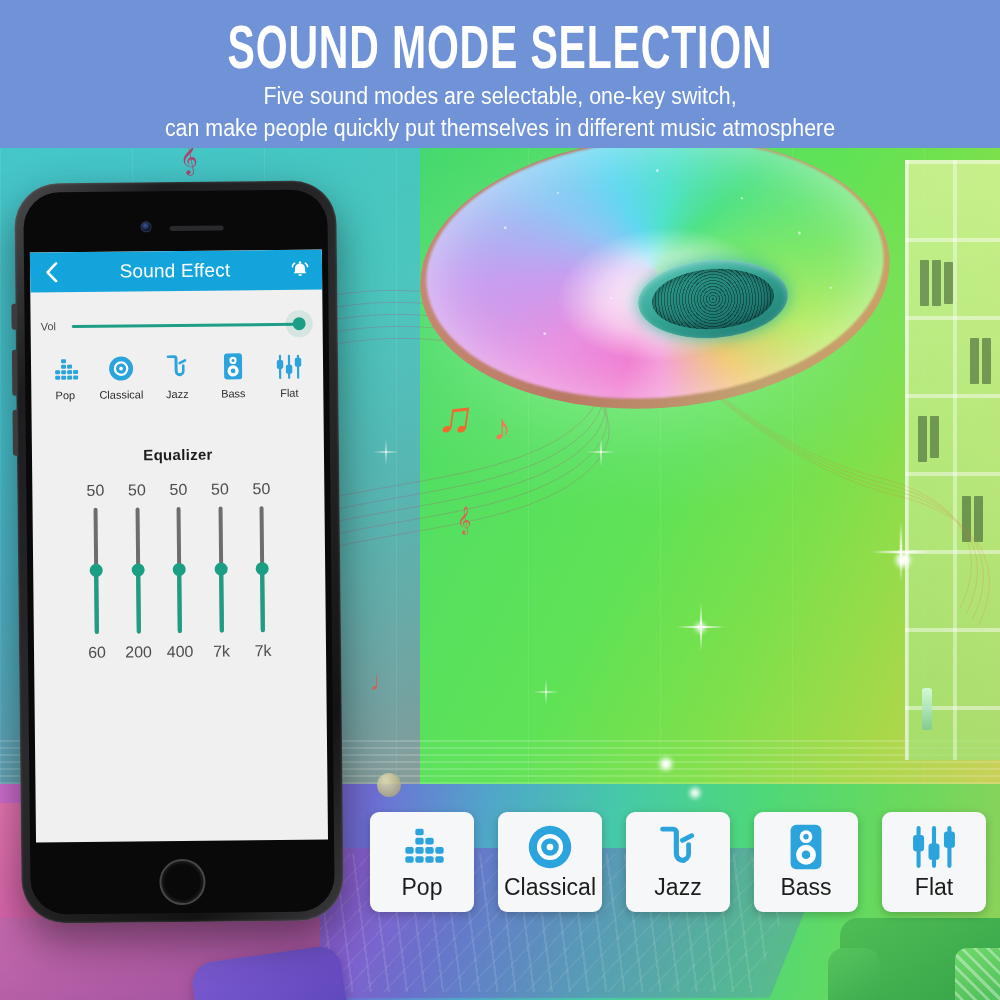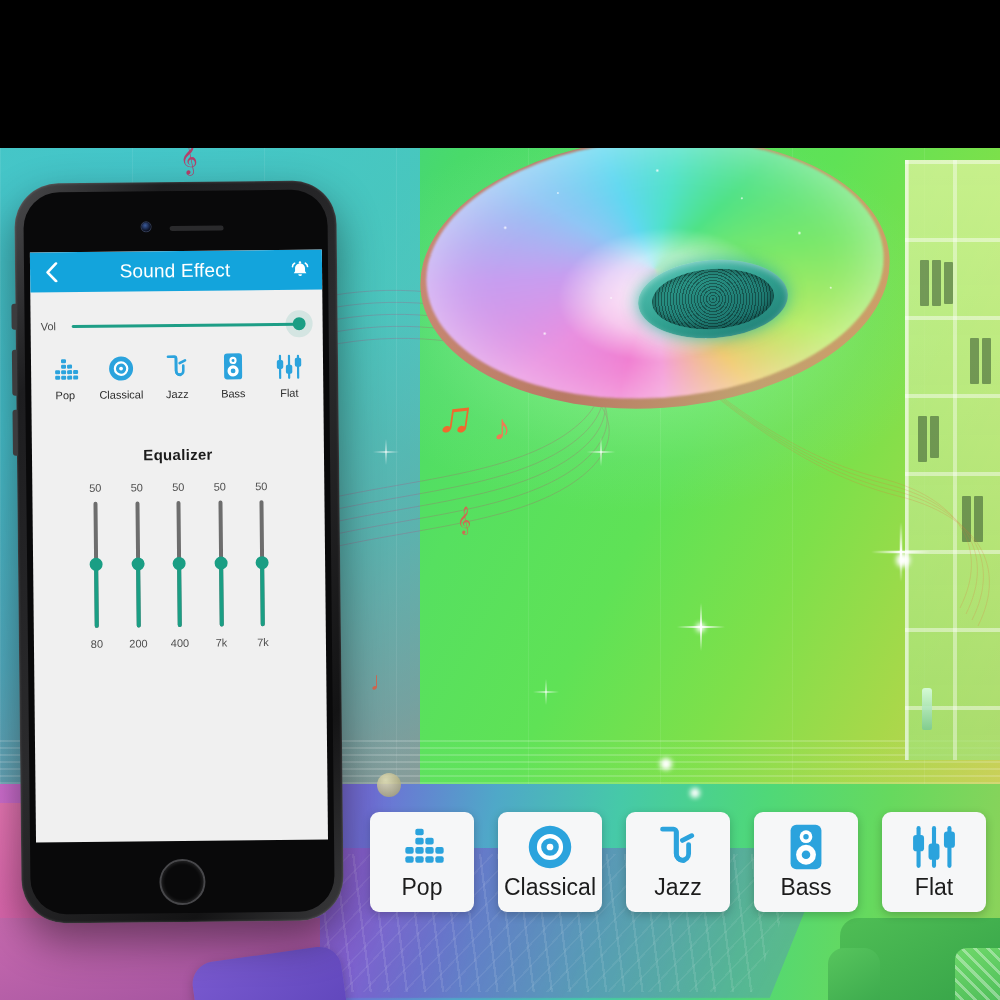--- a/index.html
+++ b/index.html
@@ -316,21 +316,21 @@
 
   .eq-title {
     text-align: center; font-size: 15px; font-weight: bold;
     color: #1b1b1b; margin-top: 46px; letter-spacing: 0.3px;
   }
   .eq-panel { padding: 0 48px; margin-top: 18px; }
   .eq-values, .eq-freqs {
     display: flex; justify-content: space-between;
   }
   .eq-values span, .eq-freqs span {
-    width: 30px; text-align: center; font-size: 11px; color: #4e4e4e;
+    width: 30px; text-align: center; font-size: 16px; color: #4e4e4e;
   }
   .eq-sliders {
     display: flex; justify-content: space-between;
     margin: 8px 0 8px 0;
   }
   .eq-slider {
     position: relative; width: 30px; height: 126px;
     display: flex; justify-content: center;
   }
   .eq-rail {
@@ -361,20 +361,25 @@
     box-shadow: 0 3px 10px rgba(0,0,0,0.22);
   }
   .card-icon { height: 46px; display: flex; align-items: center; justify-content: center; }
   .card-label { font-size: 23px; color: #1c1c1c; margin-top: 4px; }
 </style>
 </head>
 <body>
 
 <div id="page">
 
+  <div class="banner">
+    <div class="banner-title">SOUND MODE SELECTION</div>
+    <div class="banner-sub">Five sound modes are selectable, one-key switch,</div>
+    <div class="banner-sub" style="margin-top:2px">can make people quickly put themselves in different music atmosphere</div>
+  </div>
 
   <div class="scene">
     <div class="scene-left-cool"></div>
     <div class="wall-seams"></div>
     <div class="baseboard"></div>
 
     <div class="bookshelf"></div>
     <div class="bookshelf-inner"></div>
     <div class="book" style="left:920px; top:112px;"></div>
     <div class="book" style="left:932px; top:112px;"></div>
@@ -602,21 +607,21 @@
               <div class="eq-knob" style="top:56px"></div>
             </div>
             <div class="eq-slider">
               <div class="eq-rail"></div>
               <div class="eq-fill" style="height:63px"></div>
               <div class="eq-knob" style="top:56px"></div>
             </div>
           </div>
 
           <div class="eq-freqs">
-            <span>80</span>
+            <span>60</span>
             <span>200</span>
             <span>400</span>
             <span>7k</span>
             <span>7k</span>
           </div>
         </div>
 
       </div>
 
       <div class="home-btn"></div>

